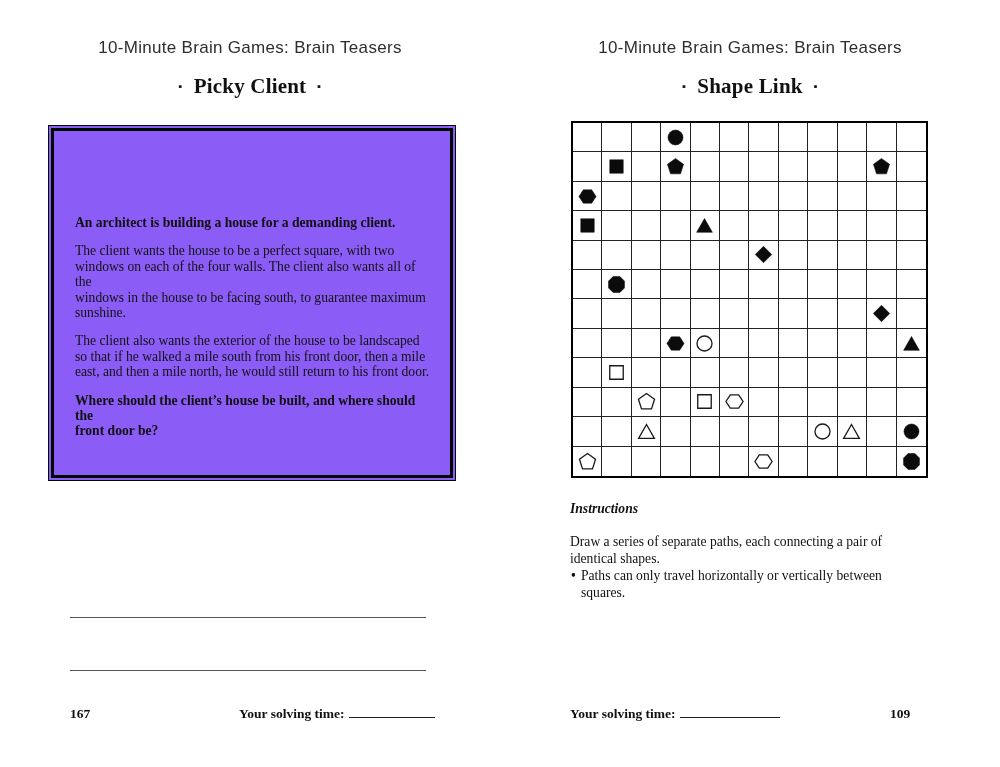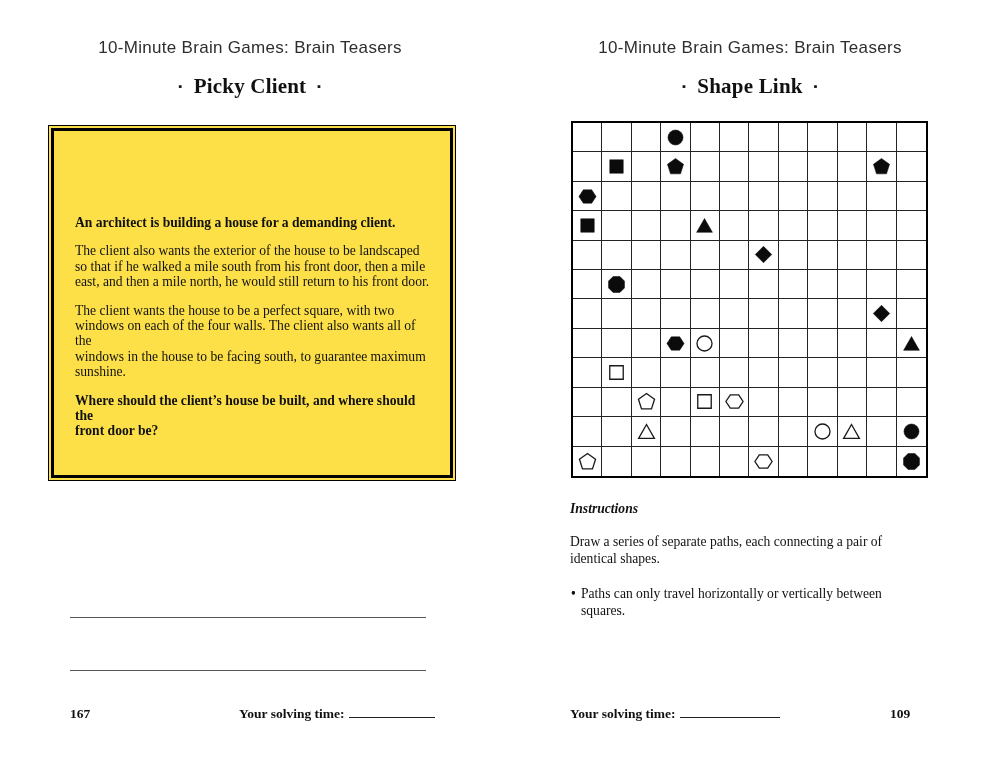--- a/index.html
+++ b/index.html
@@ -11,21 +11,21 @@
     color:#2e2e2e; letter-spacing:0.3px; }
   .rh-left { left:0; } .rh-right { left:500px; }
 
   .page-title { position:absolute; top:74px; width:500px; text-align:center;
     font-weight:700; font-size:21px; letter-spacing:0.2px; }
   .pt-left { left:0; } .pt-right { left:500px; }
   .orn { font-size:11px; vertical-align:3px; margin:0 11px; }
 
   
   .puzzle-box { position:absolute; left:48px; top:125px; width:408px; height:356px;
-    border:1px solid #000; padding:2px; background:#fde047; }
+    border:1px solid #000; padding:2px; background:#8b5cf6; }
   .puzzle-box-inner { border:3px solid #000; width:100%; height:100%;
     padding:84px 16px 0 21px; }
   .puzzle-box-inner p { font-size:13.6px; line-height:15.4px; margin-bottom:13px;
     white-space:pre-line; }
   .bold-par { font-weight:700; }
 
   .answer-line { position:absolute; left:70px; width:356px; height:0;
     border-top:1.4px solid #555; }
   .al-1 { top:617px; } .al-2 { top:670px; }
 
@@ -44,47 +44,47 @@
     grid-template-columns:repeat(12,1fr); grid-template-rows:repeat(12,1fr); }
   .grid-cell { border-right:1px solid #242424; border-bottom:1px solid #242424;
     display:flex; align-items:center; justify-content:center; }
   .grid-cell.last-col { border-right:none; }
   .grid-cell.last-row { border-bottom:none; }
   .grid-cell svg { display:block; }
 
   .instructions { position:absolute; left:570px; top:500px; width:378px;
     font-size:13.6px; line-height:17px; }
   .instr-head { font-weight:700; font-style:italic; margin-bottom:16px; }
-  .instr-body { white-space:pre-line; margin-bottom:18px; }
+  .instr-body { white-space:pre-line; }
   .bullet { white-space:pre-line; position:relative; padding-left:11px; }
   .bullet .dot { position:absolute; left:1px; top:0; }
 </style>
 </head>
 <body>
 
 <div class="running-head rh-left">10-Minute Brain Games: Brain Teasers</div>
 <div class="running-head rh-right">10-Minute Brain Games: Brain Teasers</div>
 
 <div class="page-title pt-left">
   <span class="orn">▪</span><span>Picky Client</span><span class="orn">▪</span>
 </div>
 <div class="page-title pt-right">
   <span class="orn">▪</span><span>Shape Link</span><span class="orn">▪</span>
 </div>
 
 <div class="puzzle-box">
   <div class="puzzle-box-inner">
     <p class="bold-par">An architect is building a house for a demanding client.</p>
-    <p>The client also wants the exterior of the house to be landscaped
-so that if he walked a mile south from his front door, then a mile
-east, and then a mile north, he would still return to his front door.</p>
     <p>The client wants the house to be a perfect square, with two
 windows on each of the four walls. The client also wants all of the
 windows in the house to be facing south, to guarantee maximum
 sunshine.</p>
+    <p>The client also wants the exterior of the house to be landscaped
+so that if he walked a mile south from his front door, then a mile
+east, and then a mile north, he would still return to his front door.</p>
     <p class="bold-par">Where should the client’s house be built, and where should the
 front door be?</p>
   </div>
 </div>
 
 <div class="answer-line al-1"></div>
 <div class="answer-line al-2"></div>
 
 <div class="shape-grid">
     <div class="grid-cell"></div>

